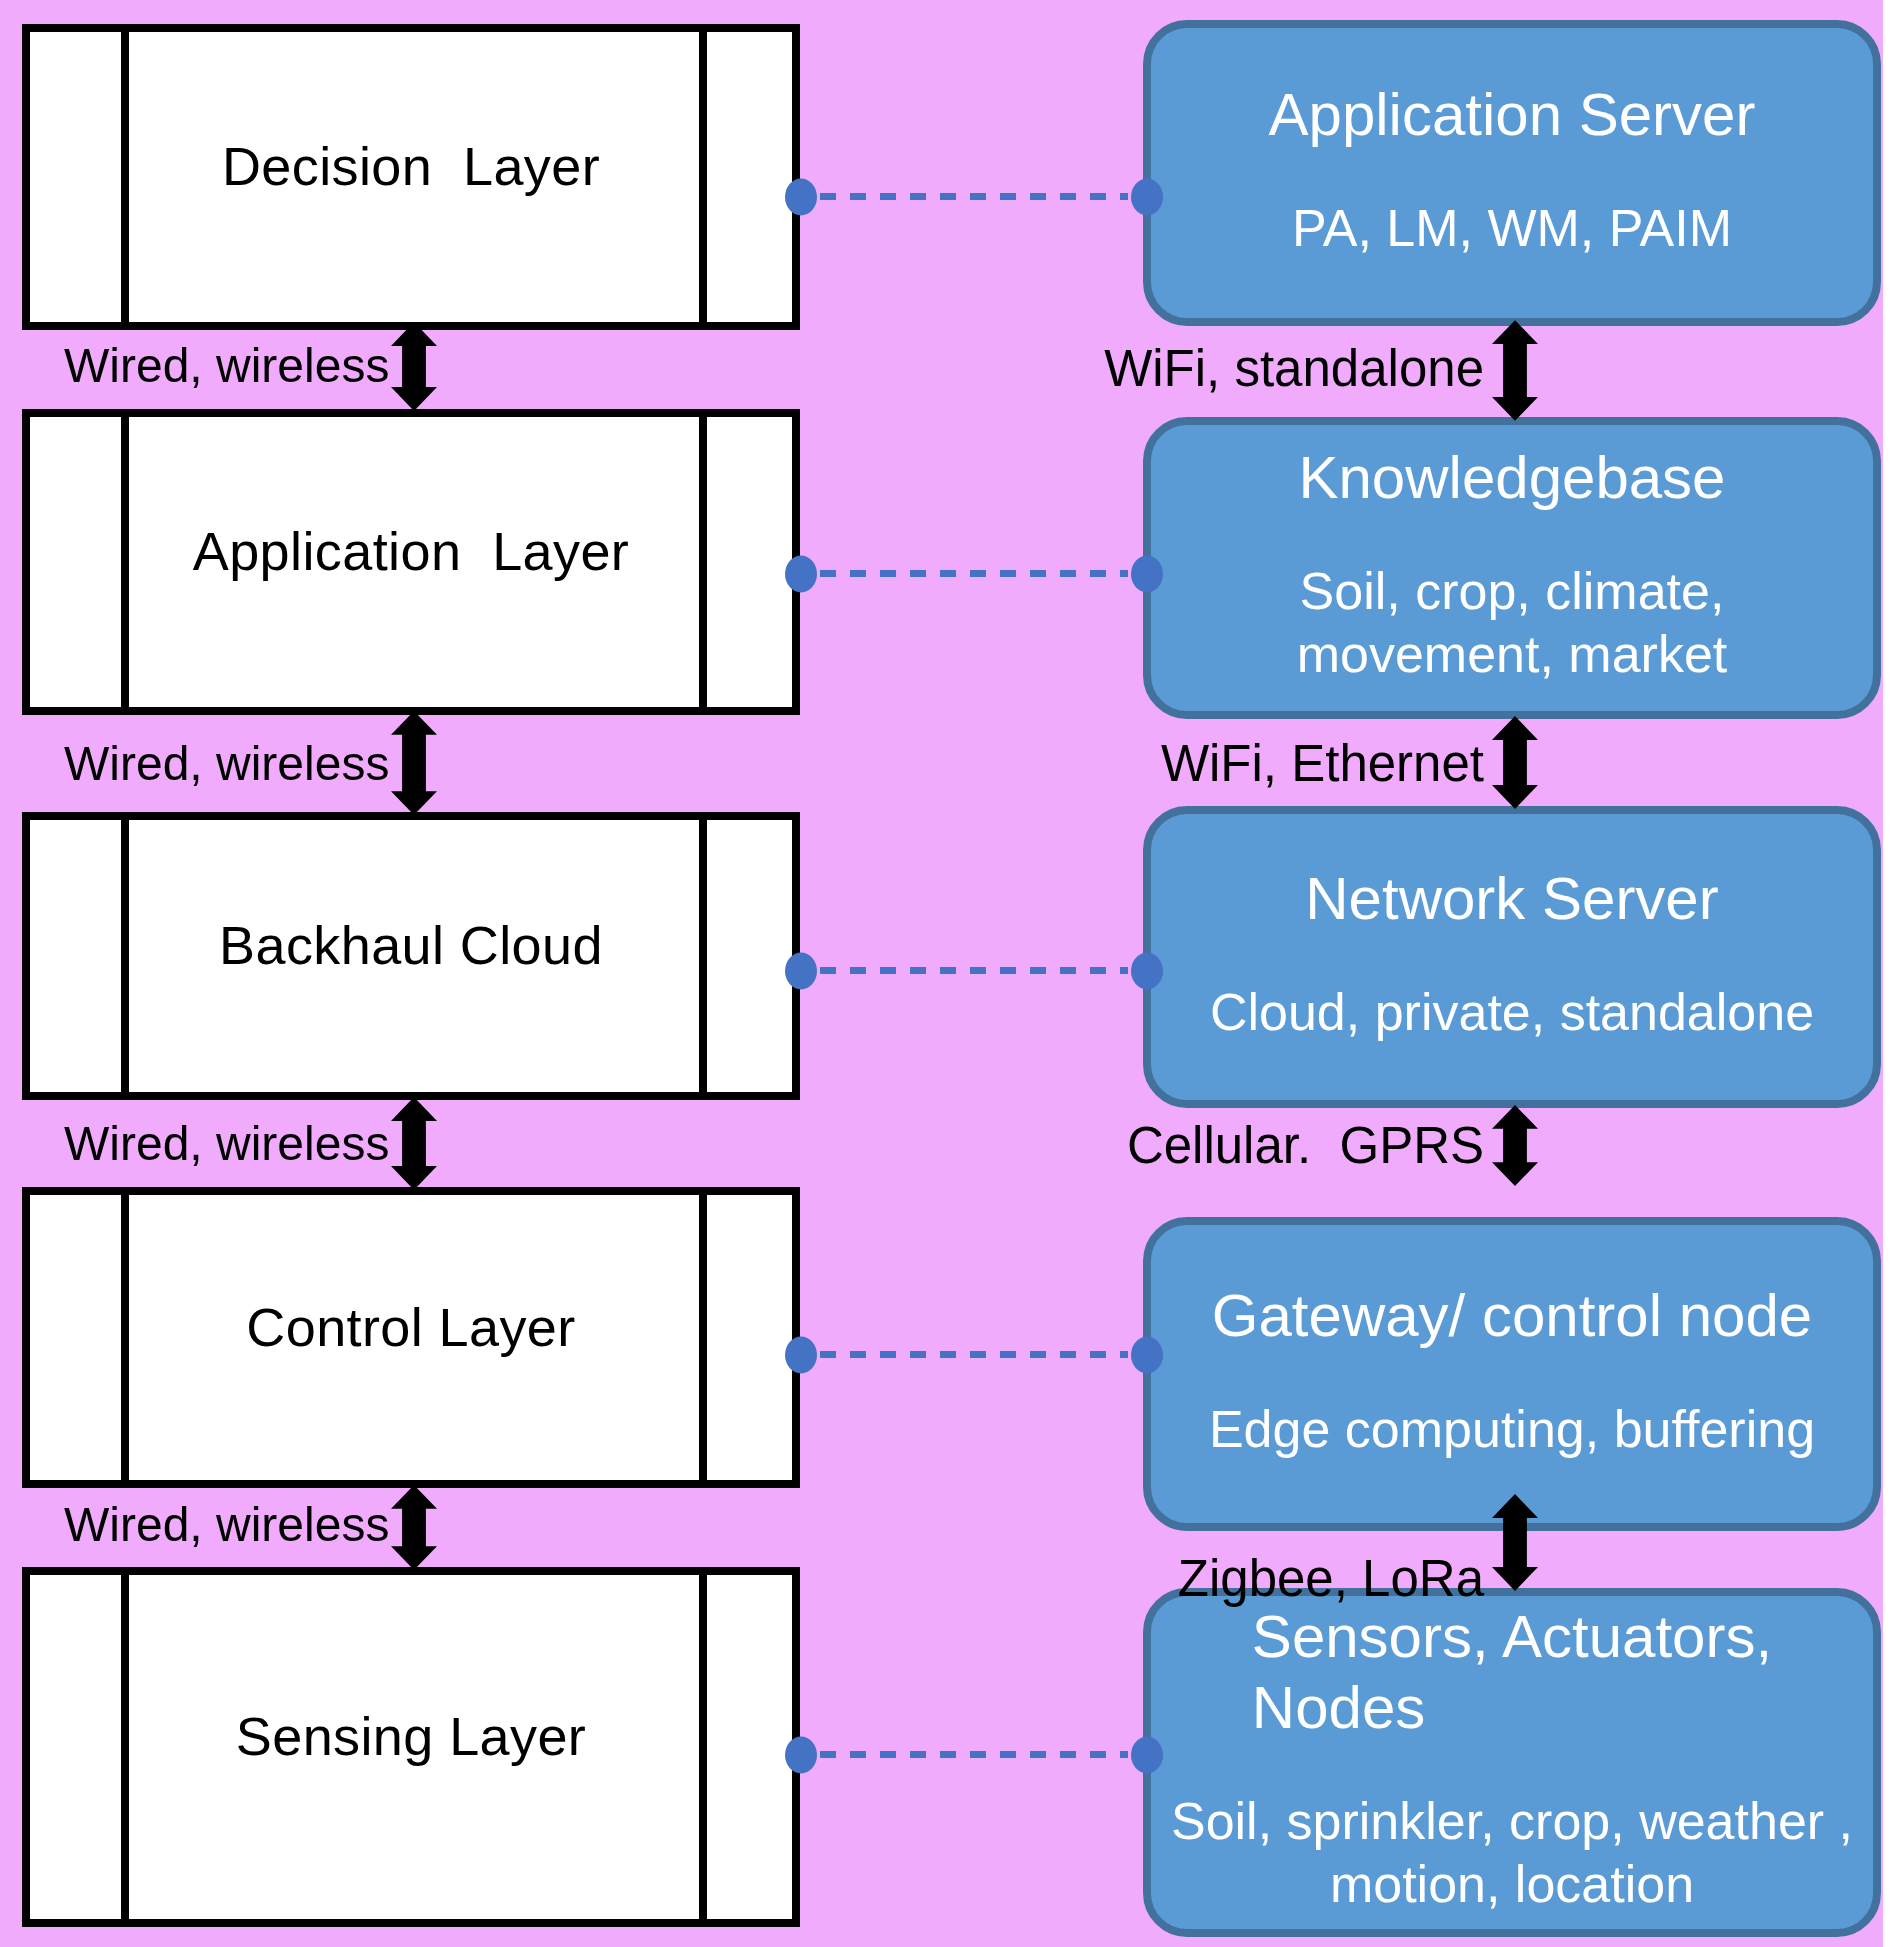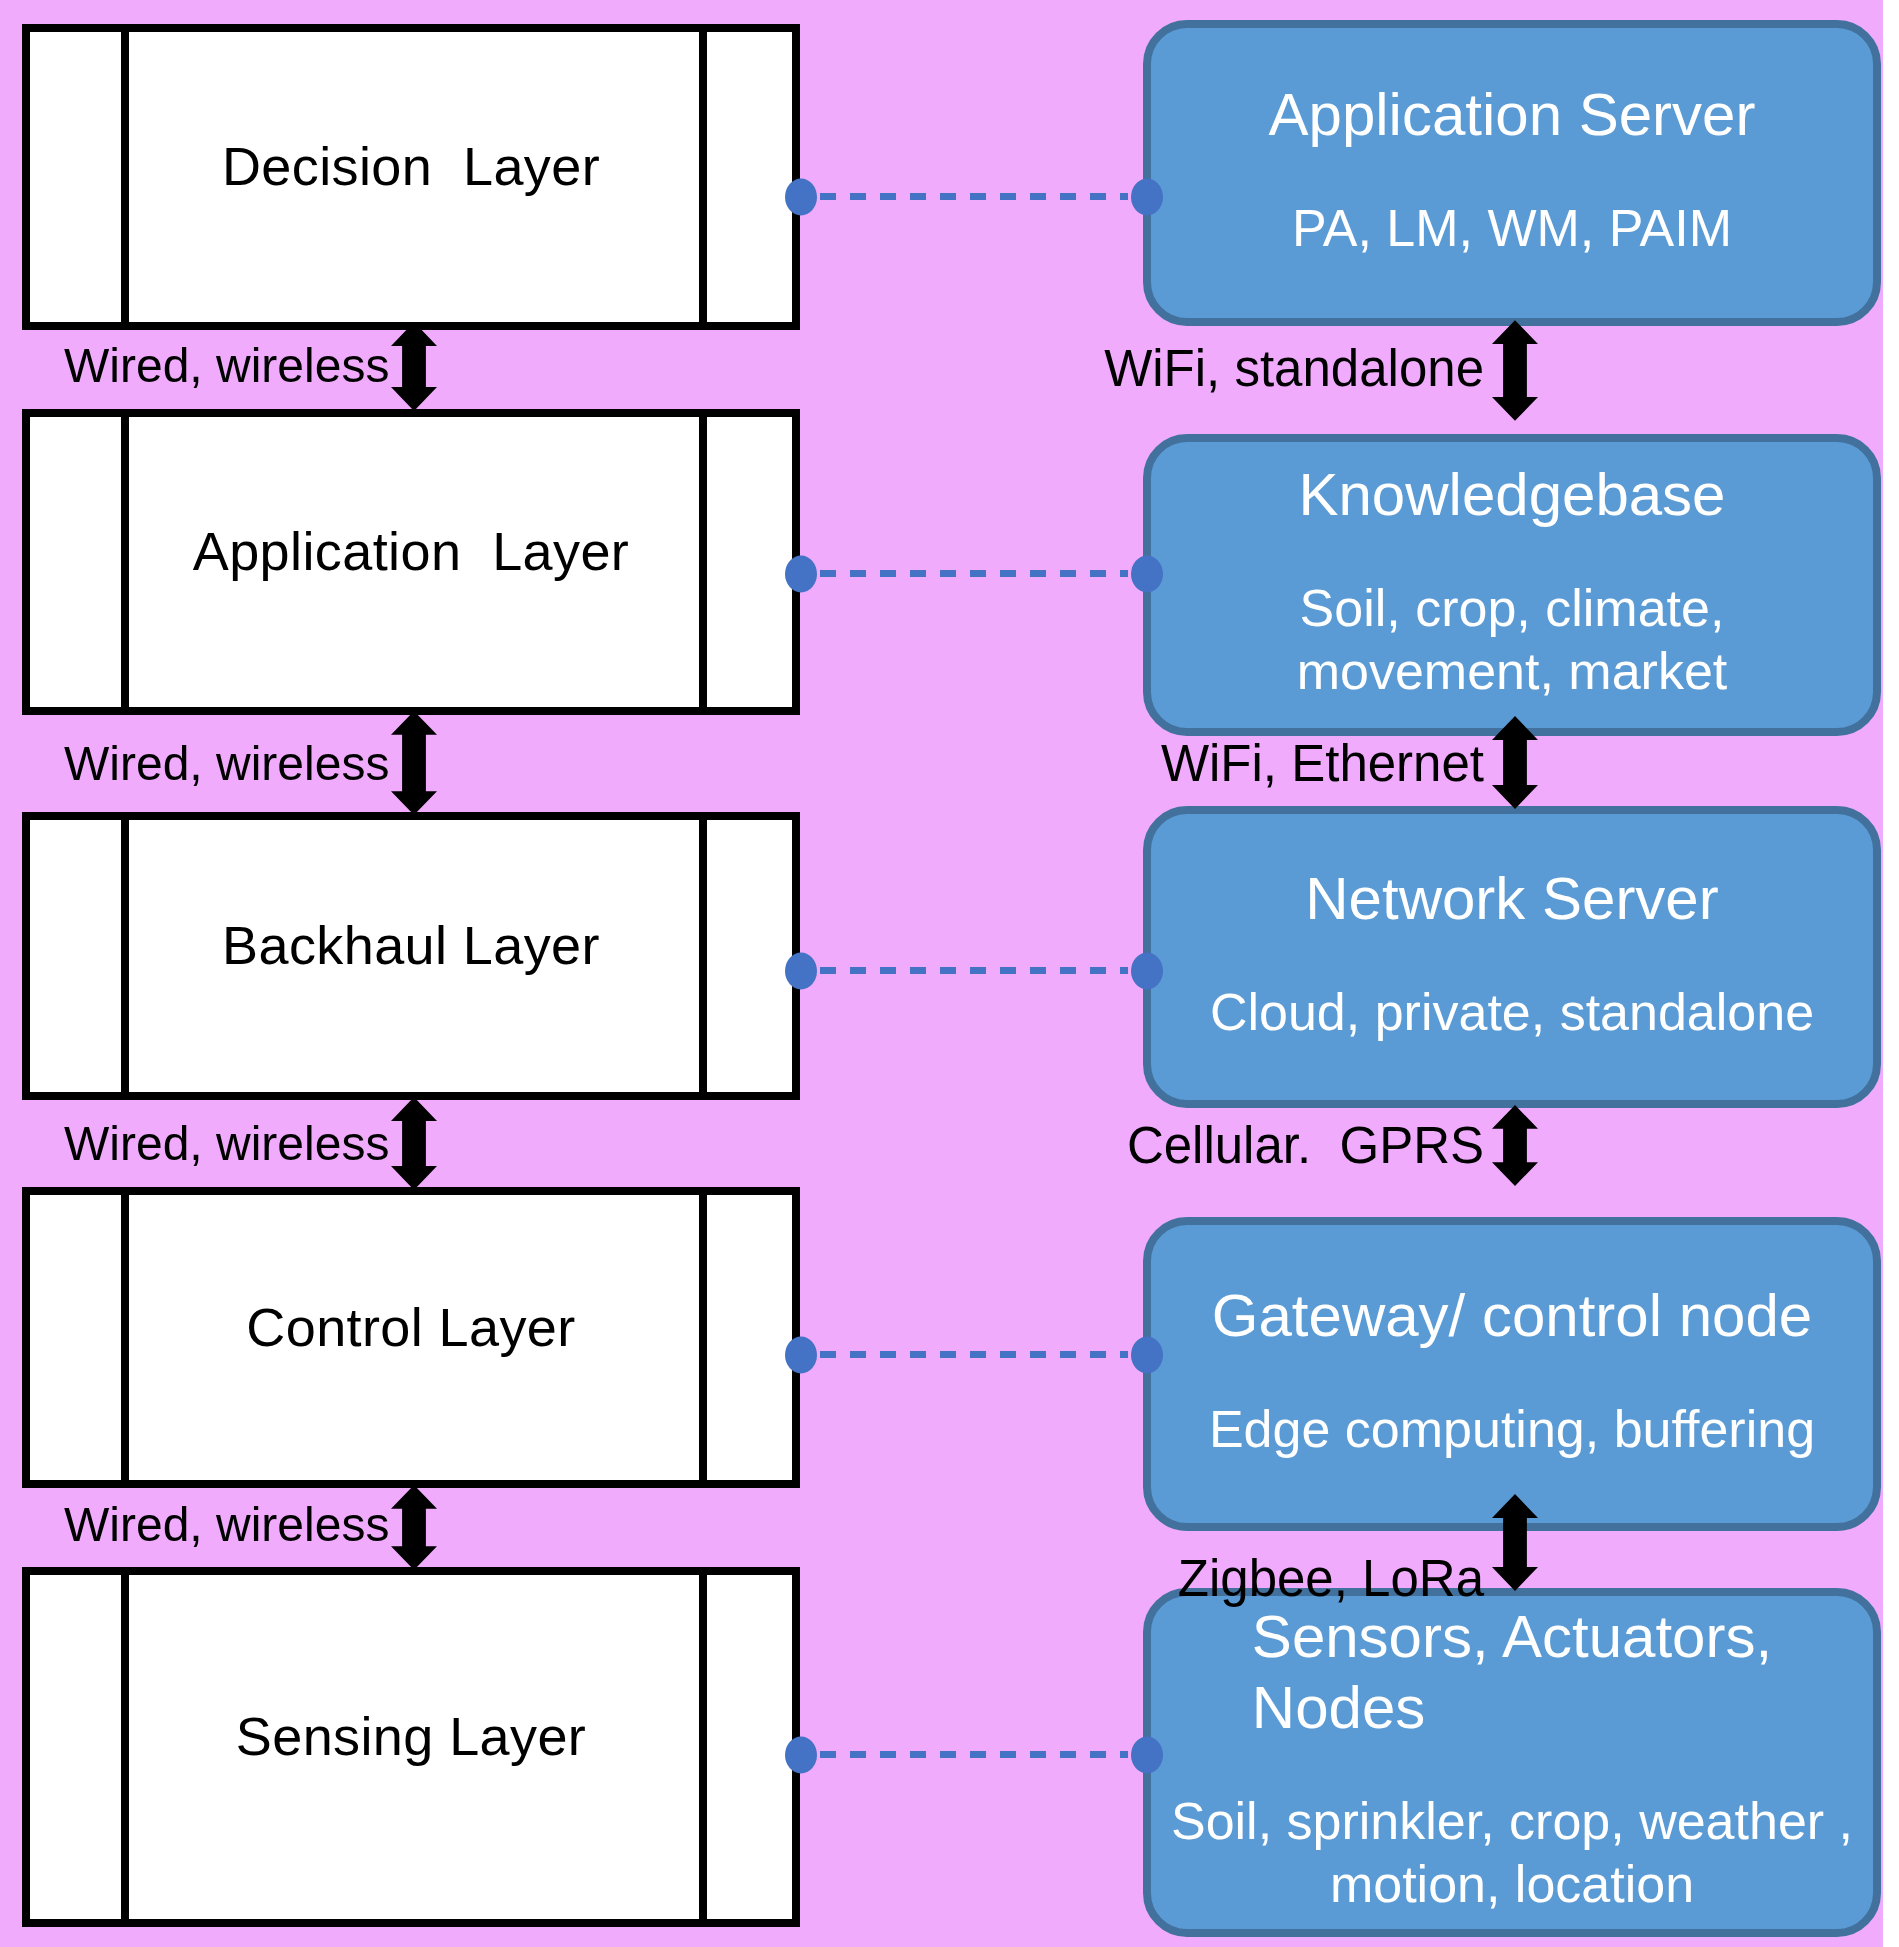--- a/index.html
+++ b/index.html
@@ -131,21 +131,21 @@
 
   <div class="layer-box" style="top:409px;height:306px;">
     <div class="vline vl-left"></div>
     <div class="vline vl-right"></div>
     <span class="layer-label">Application  Layer</span>
   </div>
 
   <div class="layer-box" style="top:812px;height:288px;">
     <div class="vline vl-left"></div>
     <div class="vline vl-right"></div>
-    <span class="layer-label">Backhaul Layer</span>
+    <span class="layer-label">Backhaul Cloud</span>
   </div>
 
   <div class="layer-box" style="top:1187px;height:301px;">
     <div class="vline vl-left"></div>
     <div class="vline vl-right"></div>
     <span class="layer-label">Control Layer</span>
   </div>
 
   <div class="layer-box" style="top:1567px;height:360px;">
     <div class="vline vl-left"></div>
@@ -177,21 +177,21 @@
     <svg viewBox="0 0 58 107">
         <polygon points="29,0 58,30 44,30 44,77 58,77 29,107 0,77 14,77 14,30 0,30"></polygon>
       </svg>
   </div>
 
   <div class="node-box" style="top:20px;height:306px;">
     <div class="node-title">Application Server</div>
     <div class="node-subtitle">PA, LM, WM, PAIM</div>
   </div>
 
-  <div class="node-box" style="top:434px;height:302px;">
+  <div class="node-box" style="top:417px;height:302px;">
     <div class="node-title">Knowledgebase</div>
     <div class="node-subtitle">Soil, crop, climate,
 movement, market</div>
   </div>
 
   <div class="node-box" style="top:806px;height:302px;">
     <div class="node-title">Network Server</div>
     <div class="node-subtitle">Cloud, private, standalone</div>
   </div>
 

